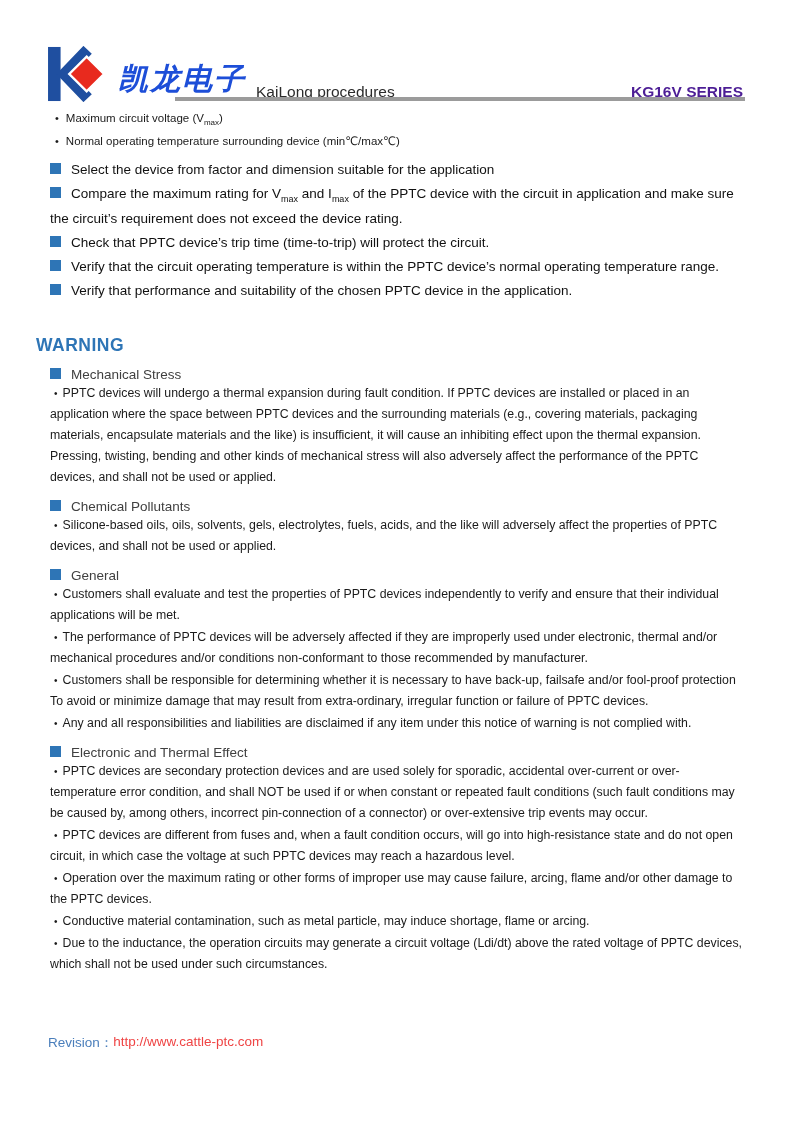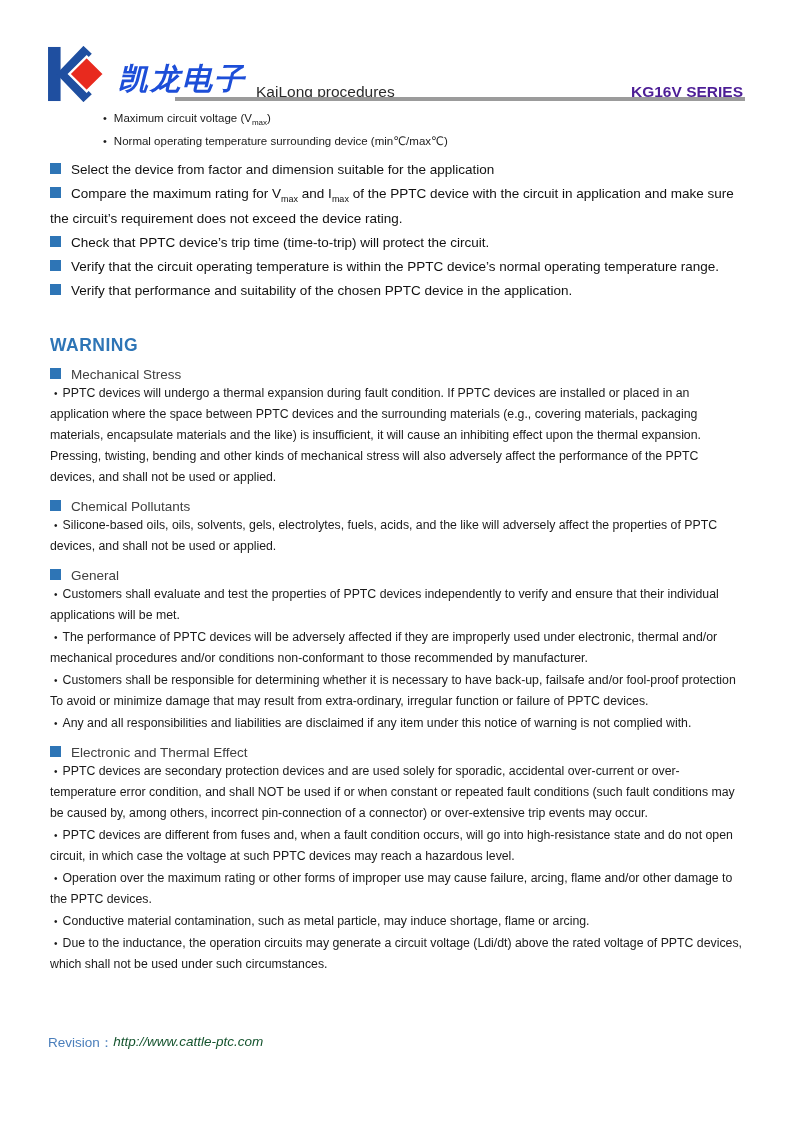--- a/index.html
+++ b/index.html
@@ -18,46 +18,46 @@
     font-weight:bold; font-style:italic; font-size:30px; color:#1d4ed8;
     margin:0 10px 2px 12px; letter-spacing:2px; white-space:nowrap;
   }
   .logo-en { font-size:15.5px; color:#2b2b2b; margin-bottom:1px; white-space:nowrap; }
   .series {
     margin-left:auto; font-size:15.5px; font-weight:bold; color:#4c1d95;
     margin-bottom:1px; white-space:nowrap;
   }
   .header-rule { position:absolute; left:175px; right:48px; bottom:0; height:4px; background:#9b9b9b; }
   
-  .intro { padding:8px 76px 0 50px;margin-left:48px; }
+  .intro { padding:8px 76px 0 50px; }
   .intro p { font-size:11.5px; line-height:19px; color:#1a1a1a; }
   .intro p::before { content:"\2022"; font-size:11px; margin:0 7px 0 5px; }
   .intro sub { font-size:8px; }
   
   .checklist { padding:5px 50px 0 50px; }
   .citem { font-size:13.5px; line-height:20px; color:#111; margin-top:4px; }
   .sq { display:inline-block; width:11px; height:11px; background:#2e75b6; margin-right:10px; }
   .citem sub { font-size:9px; }
   
   .warning-title {
-    padding:0 50px; margin-top:34px; font-size:17.5px; font-weight:bold;
+    padding:0 36px; margin-top:34px; font-size:17.5px; font-weight:bold;
     color:#2e75b6; letter-spacing:0.5px;
   }
   .wsec { padding:0 50px; }
   .shead { font-size:13.5px; color:#404040; margin-top:11px; }
   .shead .sq { width:11px; height:11px; }
   .wp { font-size:12.3px; line-height:21px; color:#1b1b1b; margin-top:1px; }
   .wp::before { content:"\2022"; font-size:10px; margin:0 5px 0 4px; }
   
   .footer {
     position:absolute; left:0; right:8px; top:1034px;
     display:flex; 
     padding:0 88px 0 48px; font-size:13.5px; color:#4a7ebb;
   }
-  .footer a { color:#14532d; text-decoration:none;font-style:italic; }
+  .footer a { color:#ef4444; text-decoration:none; }
 </style>
 </head>
 <body>
 
 <div class="page">
 
   <div class="header">
     <div class="header-row">
       <svg class="logo-mark" viewBox="0 0 60 58" aria-hidden="true">
         <rect x="0" y="1" width="13" height="56" fill="#1f4fa0"></rect>

